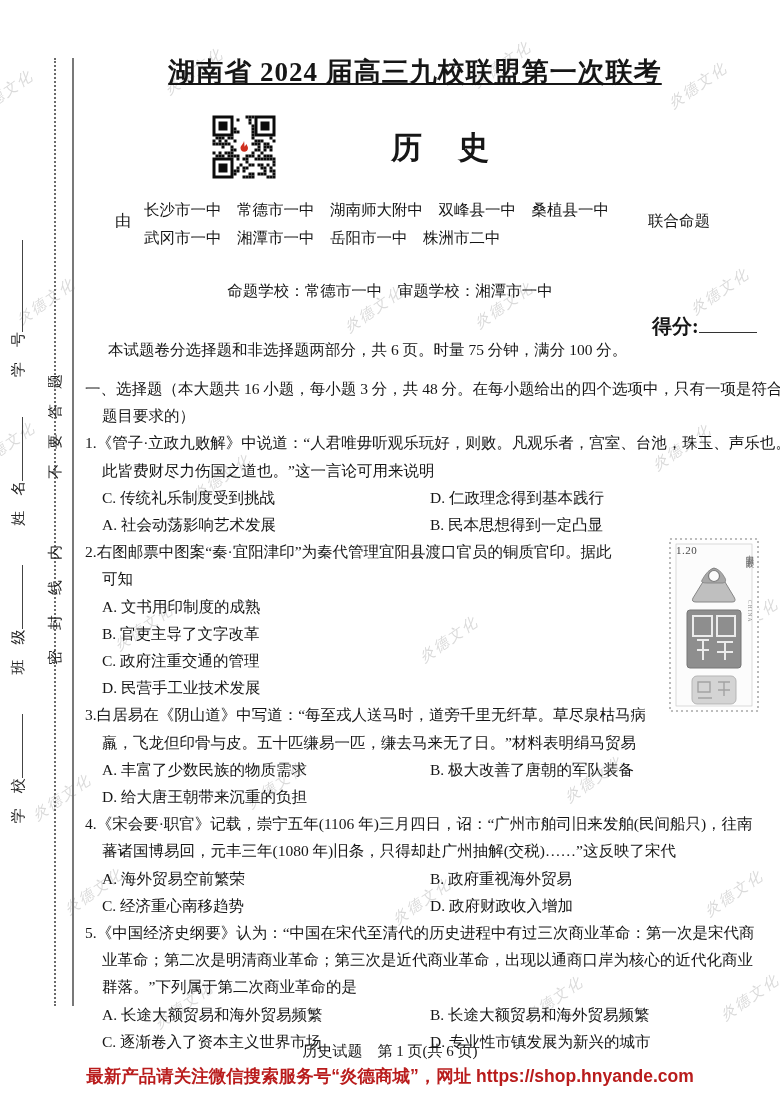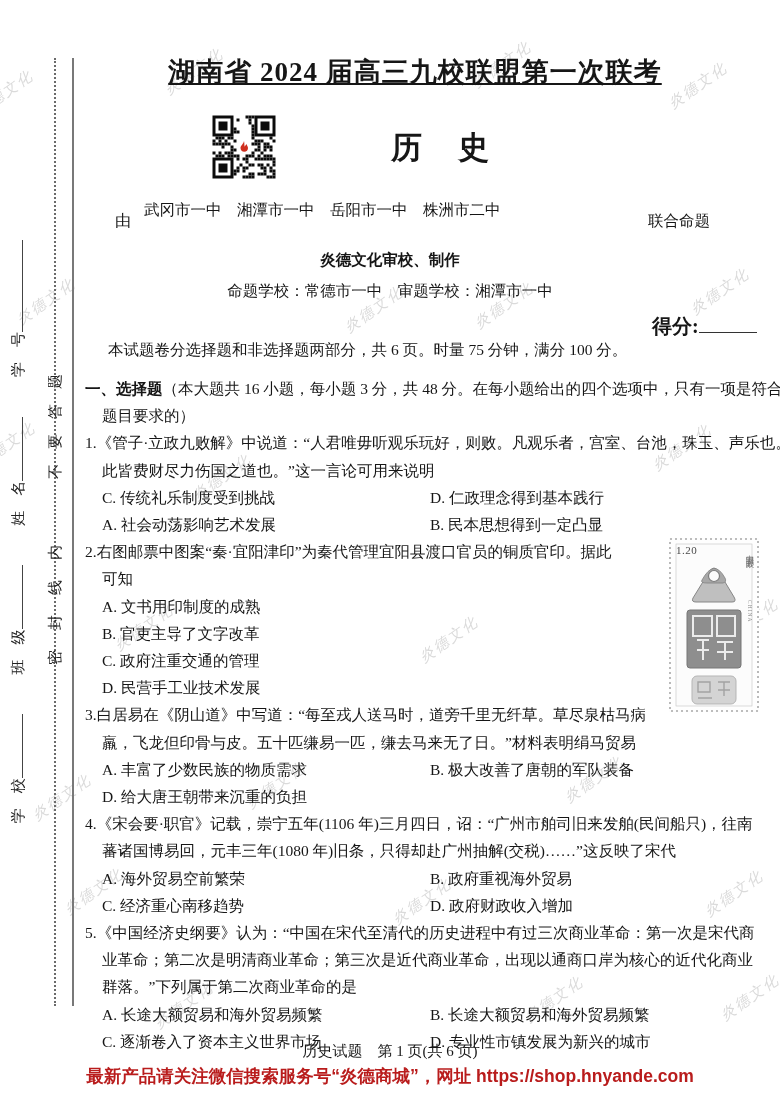--- a/index.html
+++ b/index.html
@@ -30,21 +30,21 @@
   .schools{left:144px;top:196px;font-size:15.5px;line-height:28px;white-space:nowrap;}
   .joint{left:648px;top:211px;font-size:15.5px;}
   .prod-note{left:0;top:250px;right:0;text-align:center;font-size:15.5px;font-weight:bold;
              font-family:"Liberation Sans","DejaVu Sans",sans-serif;}
   .setter-note{left:0;top:281px;right:0;text-align:center;font-size:15.5px;}
   .score{left:652px;top:313px;font-size:20px;font-weight:bold;}
   .score-line{display:inline-block;width:58px;border-bottom:1.2px solid #333;height:14px;}
   .intro{left:108px;top:340px;font-size:15.5px;white-space:nowrap;}
   
   .content{position:absolute;left:85px;top:375px;width:692px;font-size:15.5px;line-height:27.2px;white-space:nowrap;}
-  .secbold{font-weight:bold;font-family:"Liberation Sans","DejaVu Sans",sans-serif;}
+  .secbold{font-weight:normal;font-family:"Liberation Sans","DejaVu Sans",sans-serif;}
   .cont{padding-left:17px;}
   .optrow{display:flex;padding-left:17px;}
   .optA{width:328px;}
   .optB{flex:1;}
   .optline{padding-left:17px;}
   
   .stamp{left:669px;top:538px;width:90px;height:174px;background:#fdfdfd;}
   .stamp .value{position:absolute;left:7px;top:6px;font-size:11px;color:#4a4a4a;letter-spacing:.5px;}
   .stamp .postal{position:absolute;right:5px;top:10px;writing-mode:vertical-rl;font-size:8px;color:#6e6e6e;letter-spacing:2px;}
   .stamp .postal-en{position:absolute;right:6px;top:62px;writing-mode:vertical-rl;font-size:5.5px;color:#8a8a8a;letter-spacing:1px;}
@@ -229,25 +229,25 @@
         <rect x="7.5" y="49.5" width="9" height="9" fill="#0c0c0c"></rect>
         <circle cx="33" cy="33" r="6.5" fill="#ffffff"></circle>
         <path d="M33 27 C32.6 30 29.5 31.5 29.5 34 C29.5 36.3 31.2 37.8 33.2 37.8 C35.6 37.8 37 36.2 37 34.1 C37 32.3 35.9 31.5 35.4 30 C34.8 31.1 34 31.7 33.8 32.8 C33.1 31.4 33.6 29 33 27 Z" fill="#cf2e1e"></path>
       </svg>
   </div>
 
   <div class="abs subject">历史</div>
 
   <div class="abs by-label">由</div>
   <div class="abs schools">
+    <div>长沙市一中　常德市一中　湖南师大附中　双峰县一中　桑植县一中</div>
     <div>武冈市一中　湘潭市一中　岳阳市一中　株洲市二中</div>
   </div>
   <div class="abs joint">联合命题</div>
 
-  <div class="abs prod-note">炎德文化审校、制作</div>
   <div class="abs setter-note">命题学校：常德市一中　审题学校：湘潭市一中</div>
 
   <div class="abs score">
     <span>得分:</span><span class="score-line"></span>
   </div>
 
   <div class="abs intro">本试题卷分选择题和非选择题两部分，共 6 页。时量 75 分钟，满分 100 分。</div>
 
   <div class="content">
     <div><span class="secbold">一、选择题</span><span>（本大题共 16 小题，每小题 3 分，共 48 分。在每小题给出的四个选项中，只有一项是符合</span></div>

